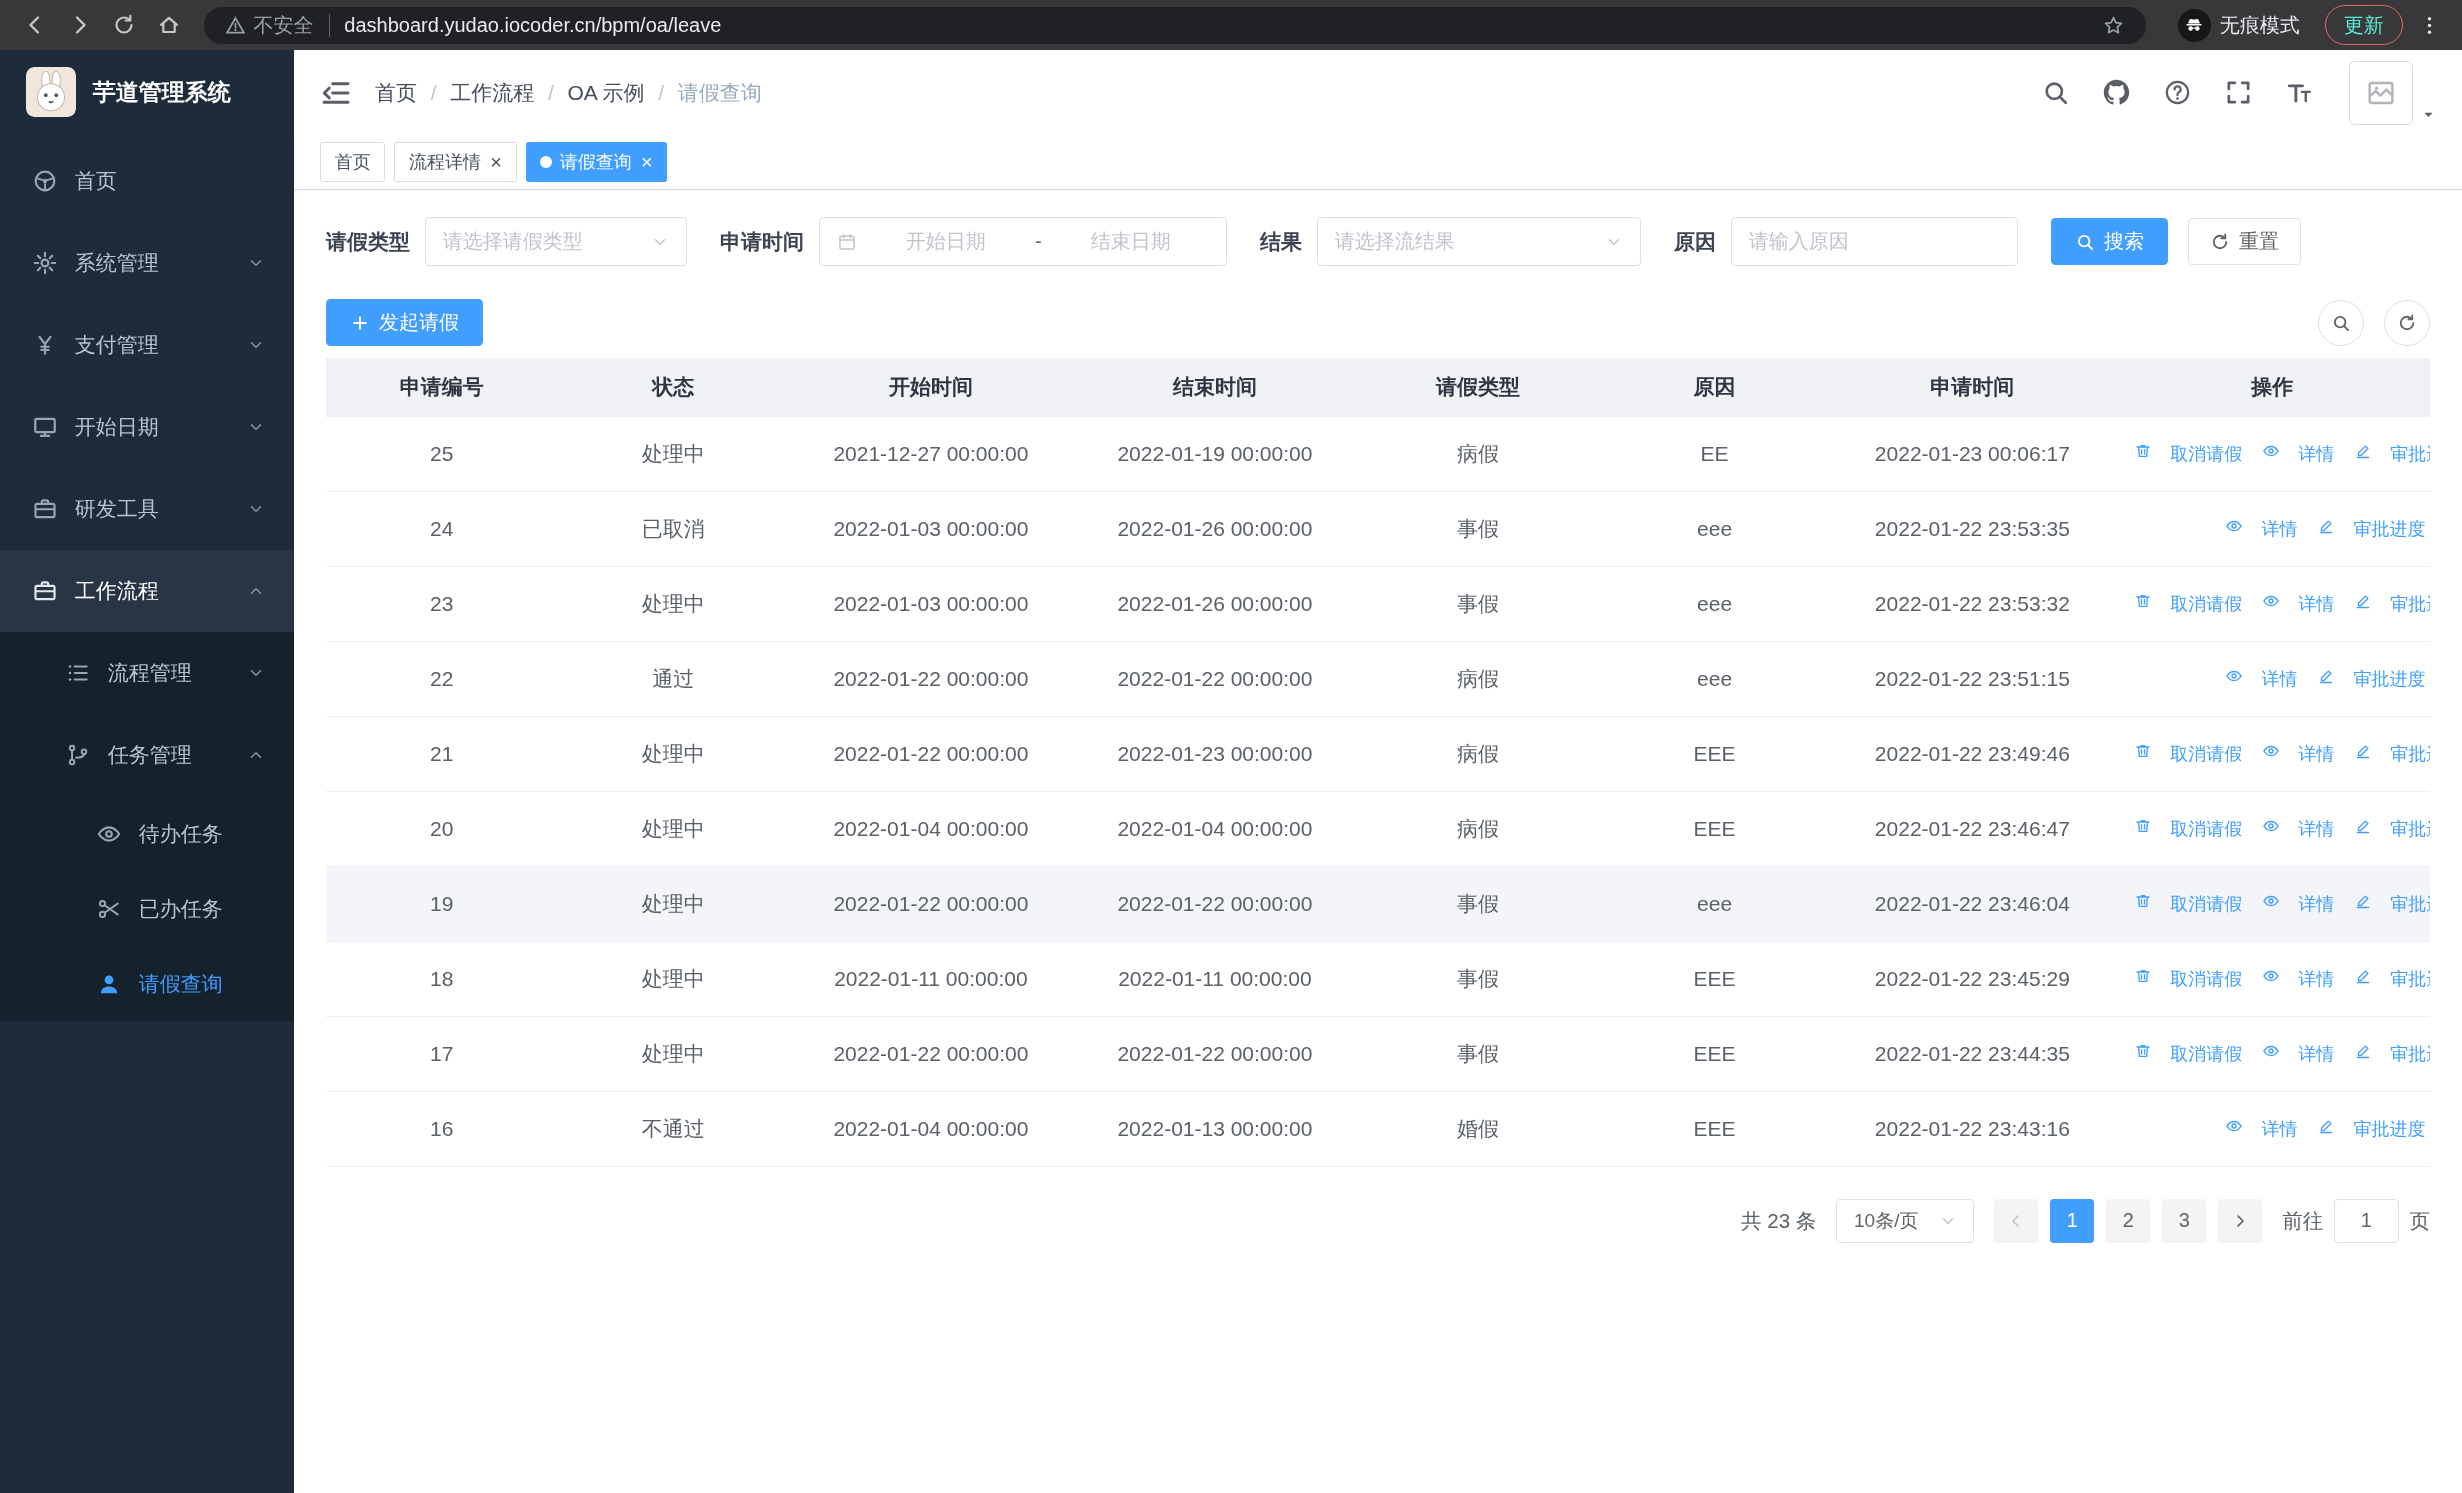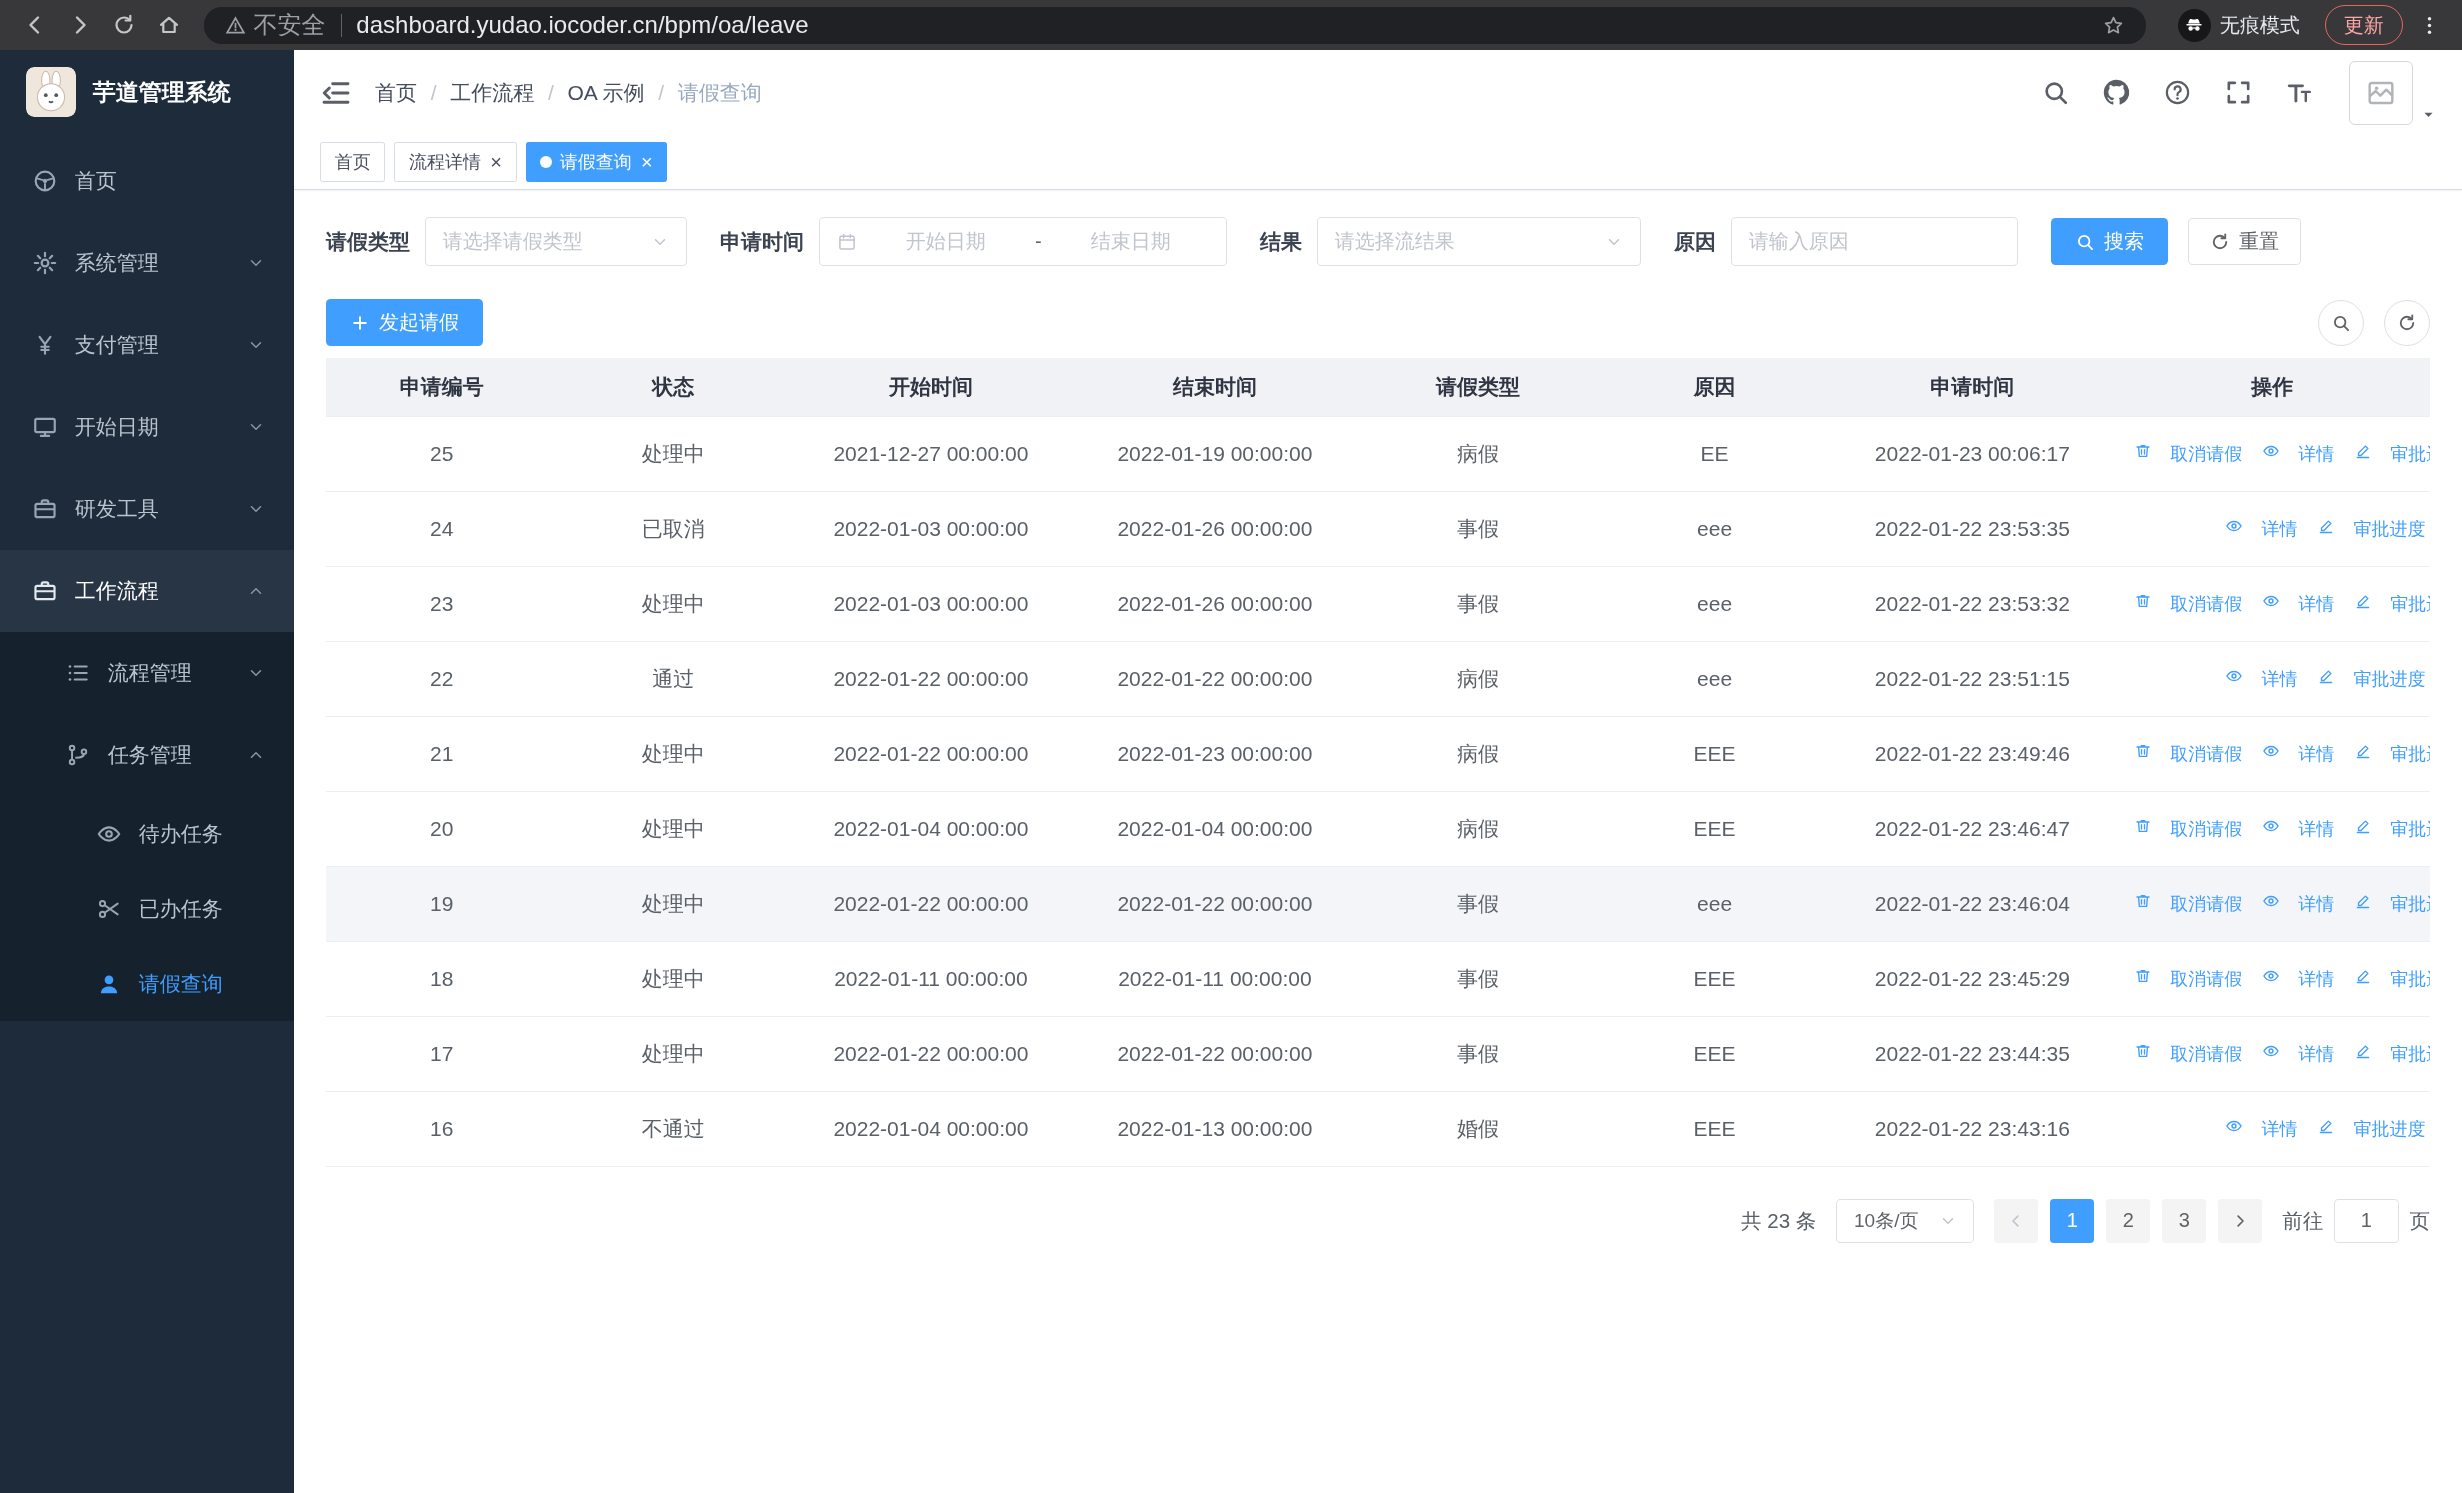--- a/index.html
+++ b/index.html
@@ -5,30 +5,30 @@
   *{margin:0;padding:0;box-sizing:border-box}
   html,body{width:2462px;height:1494px;overflow:hidden}
   body{font-family:"Liberation Sans","DejaVu Sans",sans-serif;background:#fff;color:#303133}
   button{font-family:inherit;cursor:pointer}
   .icon{display:inline-flex;align-items:center;justify-content:center;line-height:1}
   .icon svg{width:1em;height:1em;display:block}
 
   
   .chrome{height:50px;background:#38383b;display:flex;align-items:center;padding:0 15px;gap:4.6px;color:#dadce0;flex-shrink:0}
   .chrome-btn{width:40px;height:40px;border-radius:50%;display:flex;align-items:center;justify-content:center;font-size:24px;color:#c4c7c5;background:none;border:none}
-  .addr{flex:1;height:37px;background:#202124;border-radius:18px;display:flex;align-items:center;padding:0 21px;margin:0 10.6px;font-size:24px;min-width:0}
+  .addr{flex:1;height:37px;background:#202124;border-radius:18px;display:flex;align-items:center;padding:0 21px;margin:0 10.6px;font-size:20px;min-width:0}
   .addr .warn{color:#9aa0a6;font-size:21px;margin-right:7.6px}
   .addr .sec{color:#9aa0a6;white-space:nowrap}
   .addr .divider{width:0.8px;height:23px;background:#5f6368;margin:0 15px}
   .addr .url{color:#e8eaed;white-space:nowrap;overflow:hidden;text-overflow:ellipsis}
   .addr .star{margin-left:auto;color:#9aa0a6;font-size:23px;background:none;border:none;display:flex}
   .incog{display:flex;align-items:center;gap:9px;margin:0 16px;white-space:nowrap}
   .incog-badge{width:33px;height:33px;border-radius:50%;background:#17171a;display:flex;align-items:center;justify-content:center;font-size:20px;color:#fff}
   .incog-label{font-size:20px;color:#e8eaed}
-  .update-chip{display:inline-flex;align-items:center;border:1.5px solid #e3685c;color:#fca5a5;background:none;border-radius:760px;padding:5.3px 18px;font-size:20px;margin:0 4.6px;white-space:nowrap}
+  .update-chip{display:inline-flex;align-items:center;border:1.5px solid #e3685c;color:#5eead4;background:none;border-radius:760px;padding:5.3px 18px;font-size:20px;margin:0 4.6px;white-space:nowrap}
   .kebab-btn{background:none;border:none;color:#e8eaed;font-size:23px;display:flex;padding:0 6px}
 
   
   .app{display:flex;height:1443px}
   .sidebar{width:294px;background:#1d2b3a;flex-shrink:0;display:flex;flex-direction:column;overflow:hidden}
   .logo-row{height:84px;display:flex;align-items:center;gap:16.7px;padding-left:26px;flex-shrink:0}
   .logo-img{width:50px;height:50px;border-radius:7.6px;overflow:hidden;display:block}
   .logo-img svg{width:100%;height:100%;display:block}
   .logo-title{color:#fff;font-size:23px;font-weight:700;white-space:nowrap}
   .menu{flex:1;overflow:hidden;padding-top:6px}

